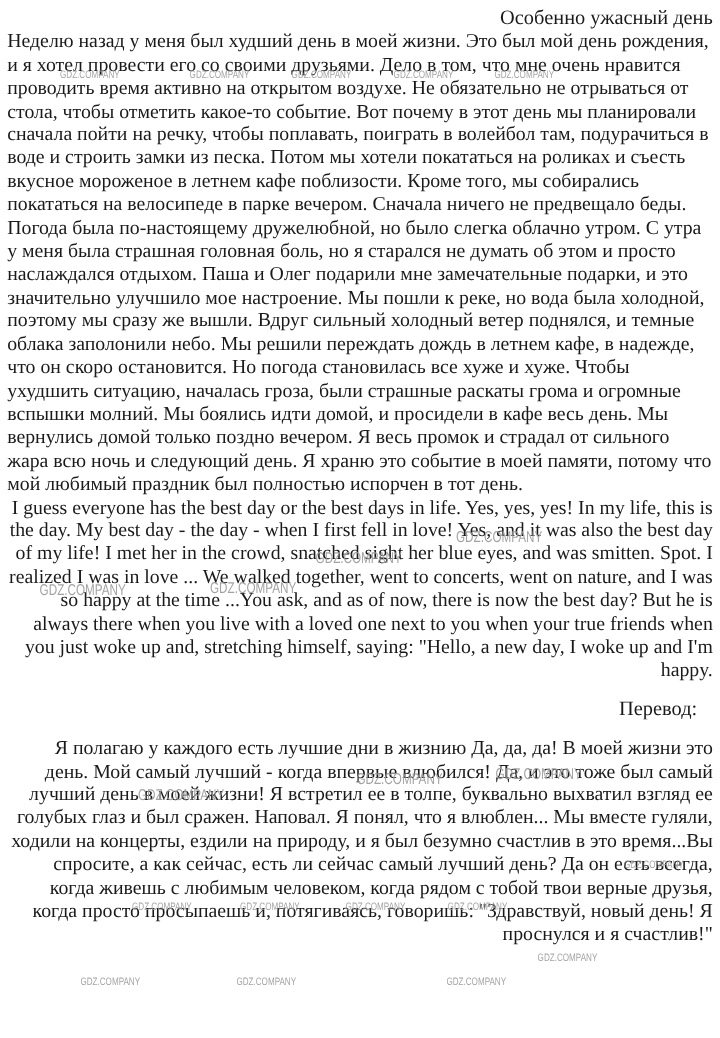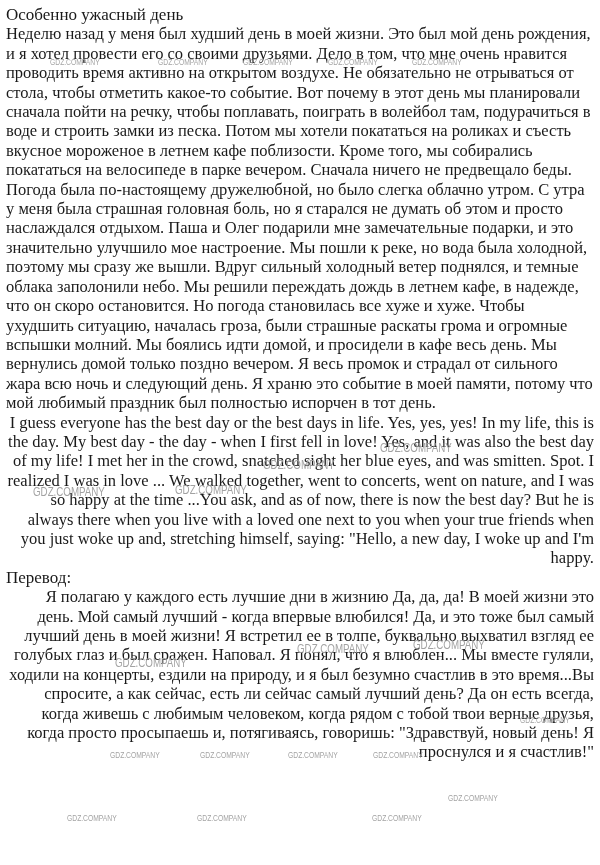--- a/index.html
+++ b/index.html
@@ -17,36 +17,36 @@
   }
   .doc {
     position: relative;
     padding: 5px 6px 0 6px;
     z-index: 1;
   }
   .title {
     font-size: 17px;
     font-weight: normal;
     line-height: 19.4px;
-    text-align: left;
+    text-align: right;
     margin: 0;
   }
   .para {
     font-size: 16.5px;
     line-height: 19.4px;
     margin: 0;
   }
   .para.centered { text-align: left; }
   .para.lefted   { text-align: right; }
   .title.second {
     margin-top: 26px;
     margin-bottom: 4px;
   }
   .title.third {
-    margin: 0;
+    margin: 13px;
   }
   #watermarks {
     position: absolute;
     top: 0; left: 0;
     width: 100%; height: 100%;
     z-index: 2;
     pointer-events: none;
   }
   .wm {
     position: absolute;

